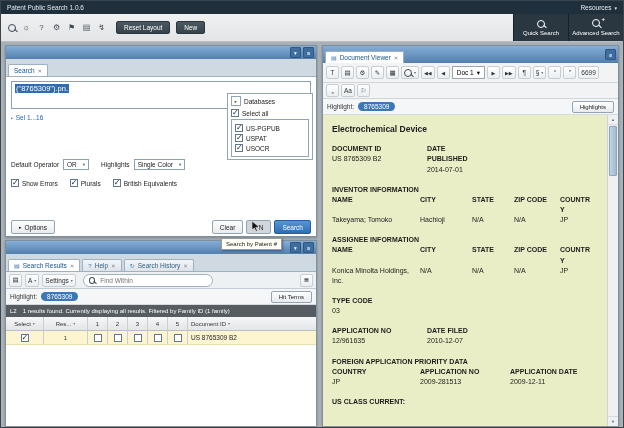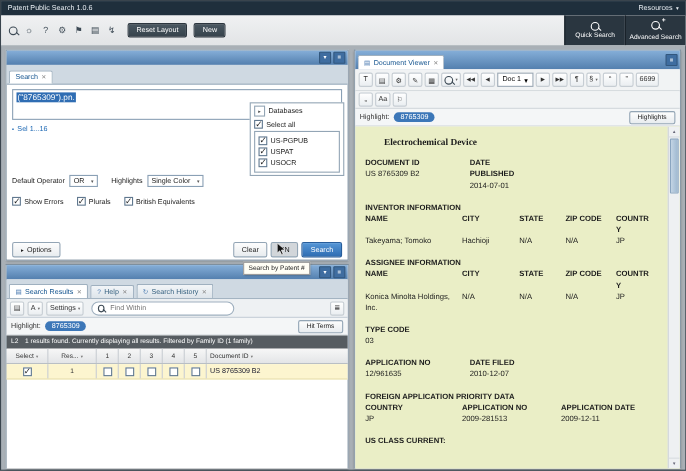--- a/index.html
+++ b/index.html
@@ -123,21 +123,21 @@
   .dtb2{height:15px;background:#f1f3f4;border-bottom:1px solid #d0d6da;display:flex;align-items:center;
     gap:2px;padding:0 3px;}
   .docbox{border:1px solid #9aa7b3;background:#fff;height:13px;display:inline-flex;align-items:center;
     padding:0 4px;font-size:6.5px;gap:3px;box-sizing:border-box;cursor:pointer;}
   .navi{font-size:5px;}
   .dhl{height:15px;display:flex;align-items:center;gap:4px;padding:0 4px;background:#f4f6f7;
     border-bottom:1px solid #d5dade;font-size:6.5px;color:#333;}
   .doc-content{position:relative;flex:1;background:var(--docbg,#eaeec6);overflow:hidden;}
   .doc-inner{position:absolute;inset:0;right:10px;padding:6px 4px 0 9px;font-size:7px;color:#1c1c1c;
     line-height:1.45;}
-  .doc-title{font-size:8.5px;font-weight:bold;margin:2px 17px 9px;font-family:Liberation Serif, serif;}
+  .doc-title{font-size:8.5px;font-weight:bold;margin:2px 0 9px;}
   .sect{margin-bottom:10px;}
   .cols{display:flex;align-items:flex-start;}
   .c{padding-right:6px;box-sizing:border-box;}
   .b{font-weight:bold;}
   .w95{flex:0 0 95px}.w60{flex:0 0 60px}.w88{flex:0 0 88px}.w52{flex:0 0 52px}
   .w42{flex:0 0 42px}.w46{flex:0 0 46px}.w90{flex:0 0 90px}
   .wc{flex:0 0 36px;word-break:break-all;}
   .scrollbar{position:absolute;top:0;right:0;bottom:0;width:10px;background:#eef0f2;border-left:1px solid #cfd4d8;}
   .sb-arrow{height:9px;display:flex;align-items:center;justify-content:center;font-size:4px;color:#667;
     cursor:pointer;}

